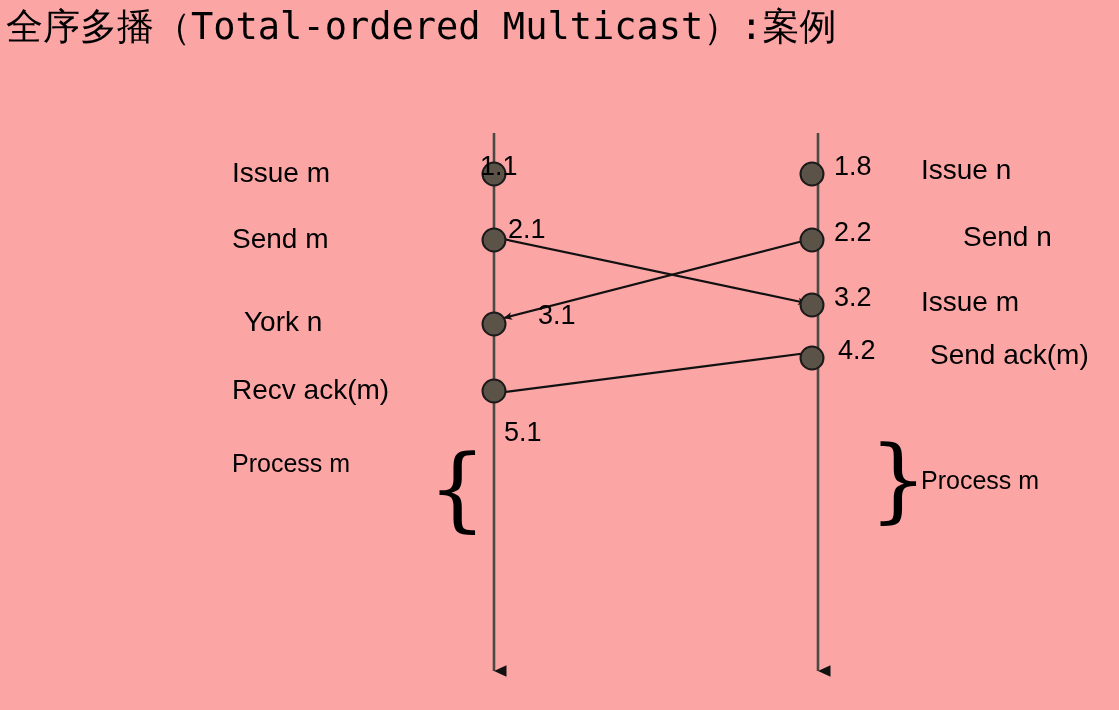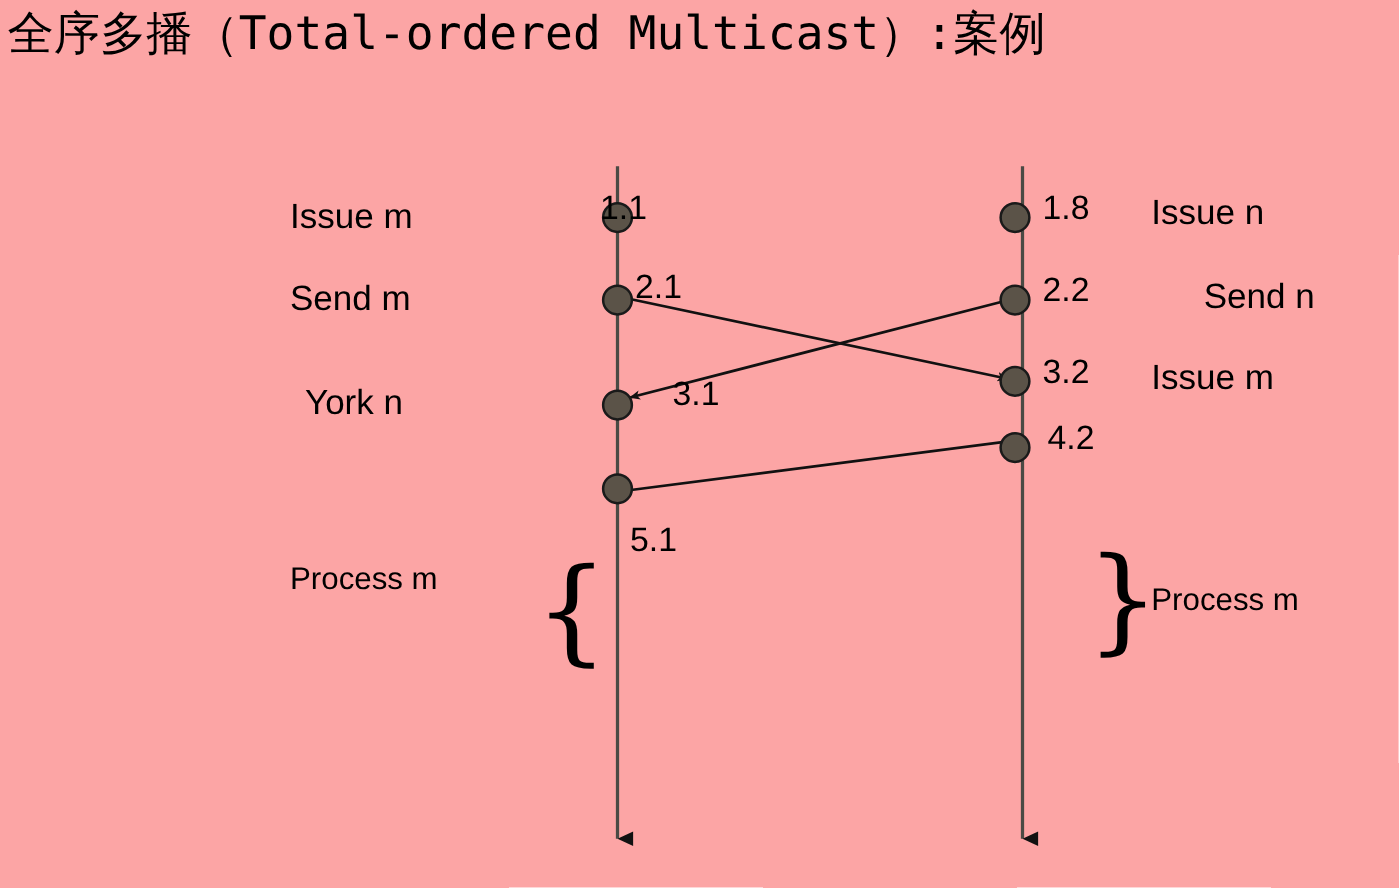--- a/index.html
+++ b/index.html
@@ -108,34 +108,36 @@
 
     <circle cx="812" cy="174" r="11.5" fill="#5b5348" stroke="#1a1a1a" stroke-width="2"></circle>
     <circle cx="812" cy="240" r="11.5" fill="#5b5348" stroke="#1a1a1a" stroke-width="2"></circle>
     <circle cx="812" cy="305" r="11.5" fill="#5b5348" stroke="#1a1a1a" stroke-width="2"></circle>
     <circle cx="812" cy="358" r="11.5" fill="#5b5348" stroke="#1a1a1a" stroke-width="2"></circle>
   </svg>
 
   <div class="evt-label" style="left:232px; top:158px;">Issue m</div>
   <div class="evt-label" style="left:232px; top:224px;">Send m</div>
   <div class="evt-label" style="left:244px; top:307px;">York n</div>
+  <div class="evt-label" style="left:232px; top:375px;">Recv ack(m)</div>
 
   <div class="stamp" style="left:480px; top:151px;">1.1</div>
   <div class="stamp" style="left:508px; top:214px;">2.1</div>
   <div class="stamp" style="left:538px; top:300px;">3.1</div>
   <div class="stamp" style="left:504px; top:369px;margin-top:48px;">5.1</div>
 
   <div class="stamp" style="left:834px; top:151px;">1.8</div>
   <div class="stamp" style="left:834px; top:217px;">2.2</div>
   <div class="stamp" style="left:834px; top:282px;">3.2</div>
   <div class="stamp" style="left:838px; top:335px;">4.2</div>
 
   <div class="evt-label" style="left:921px; top:155px;">Issue n</div>
   <div class="evt-label" style="left:963px; top:222px;">Send n</div>
   <div class="evt-label" style="left:921px; top:287px;">Issue m</div>
+  <div class="evt-label" style="left:930px; top:340px;">Send ack(m)</div>
 
   <div class="brace" style="left:428px; top:443px;">{</div>
   <div class="brace" style="left:869px; top:434px;">}</div>
 
   <div class="proc-label" style="left:232px; top:448px;">Process m</div>
   <div class="proc-label" style="left:921px; top:465px;">Process m</div>
 
 </div>
 
 </body></html>

